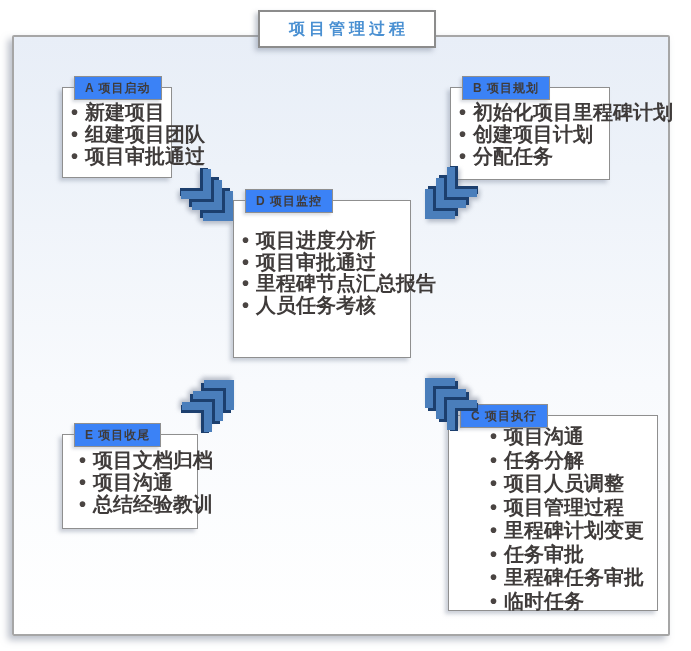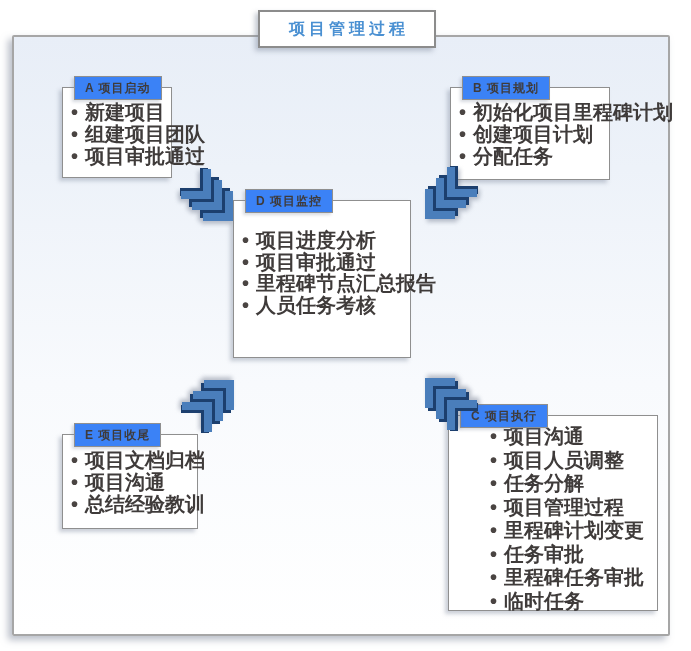--- a/index.html
+++ b/index.html
@@ -48,21 +48,21 @@
     line-height:22px; white-space:nowrap;
   }
   .pbox li::before { content:"\2022"; display:inline-block; width:14px; color:#4a4442; }
 
   #box-a { left:62px;  top:87px;  width:110px; height:91px; }
   #box-b { left:450px; top:87px;  width:160px; height:93px; }
   #box-d { left:233px; top:200px; width:178px; height:158px; }
   #box-d ul { padding-top:29px; }
   #box-d li { line-height:21.5px; }
   #box-e { left:62px;  top:434px; width:136px; height:95px; }
-  #box-e ul { padding-top:14px; }
+  #box-e ul { padding-top:14px;margin-left:8px; }
   #box-c { left:448px; top:415px; width:210px; height:196px; }
   #box-c ul { padding-top:9px;margin-left:33px; }
   #box-c li { line-height:23.5px; }
 
   .arrow { position:absolute; width:60px; height:60px; }
   .arrow svg { display:block; filter:drop-shadow(-2px 3px 2px rgba(110,120,140,0.45)); }
   #arrow-a-d { left:180px; top:168px; }
   #arrow-b-d { left:418px; top:166px; transform:scaleX(-1); }
   #arrow-e-d { left:181px; top:373px; transform:scaleY(-1); }
   #arrow-c-d { left:418px; top:371px; transform:scale(-1,-1); }
@@ -110,22 +110,22 @@
       <li>项目文档归档</li>
       <li>项目沟通</li>
       <li>总结经验教训</li>
     </ul>
 </div>
 
 <div class="pbox" id="box-c">
   <div class="pbox-header">C 项目执行</div>
   <ul>
       <li>项目沟通</li>
+      <li>任务分解</li>
       <li>项目人员调整</li>
-      <li>任务分解</li>
       <li>项目管理过程</li>
       <li>里程碑计划变更</li>
       <li>任务审批</li>
       <li>里程碑任务审批</li>
       <li>临时任务</li>
     </ul>
 </div>
 
 <div class="arrow" id="arrow-a-d">
   <svg width="60" height="60" viewBox="0 0 60 60">

